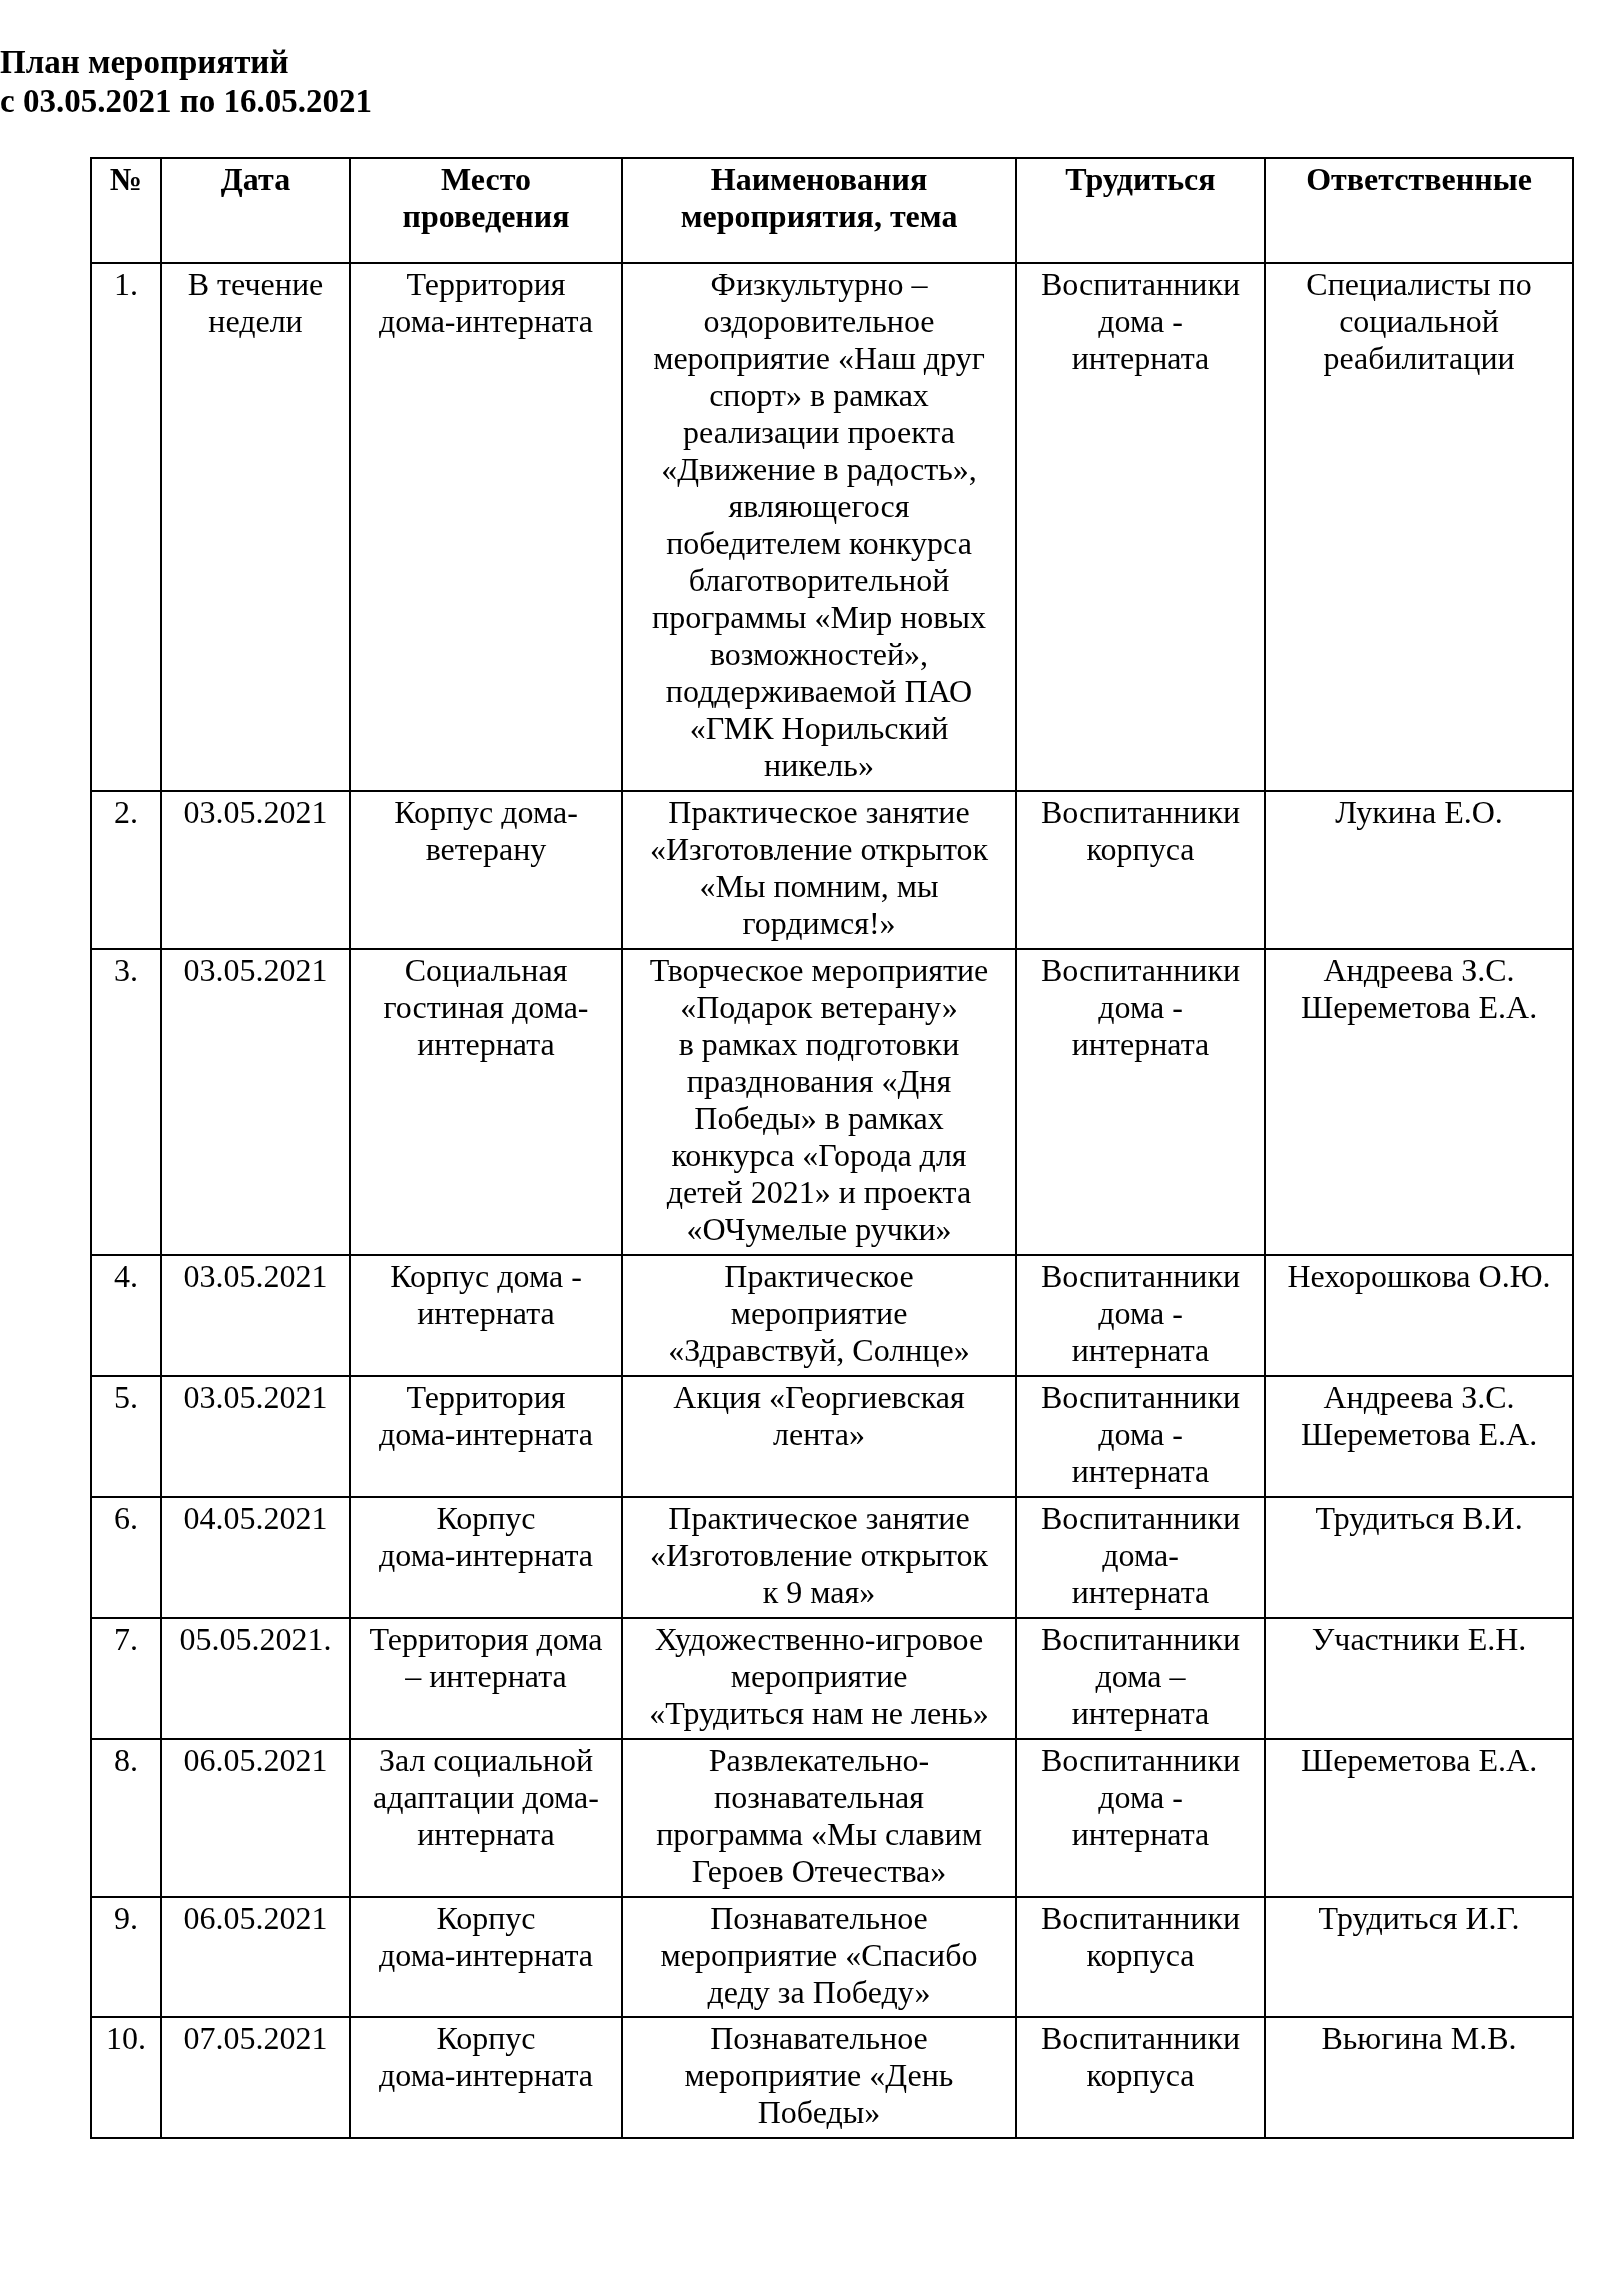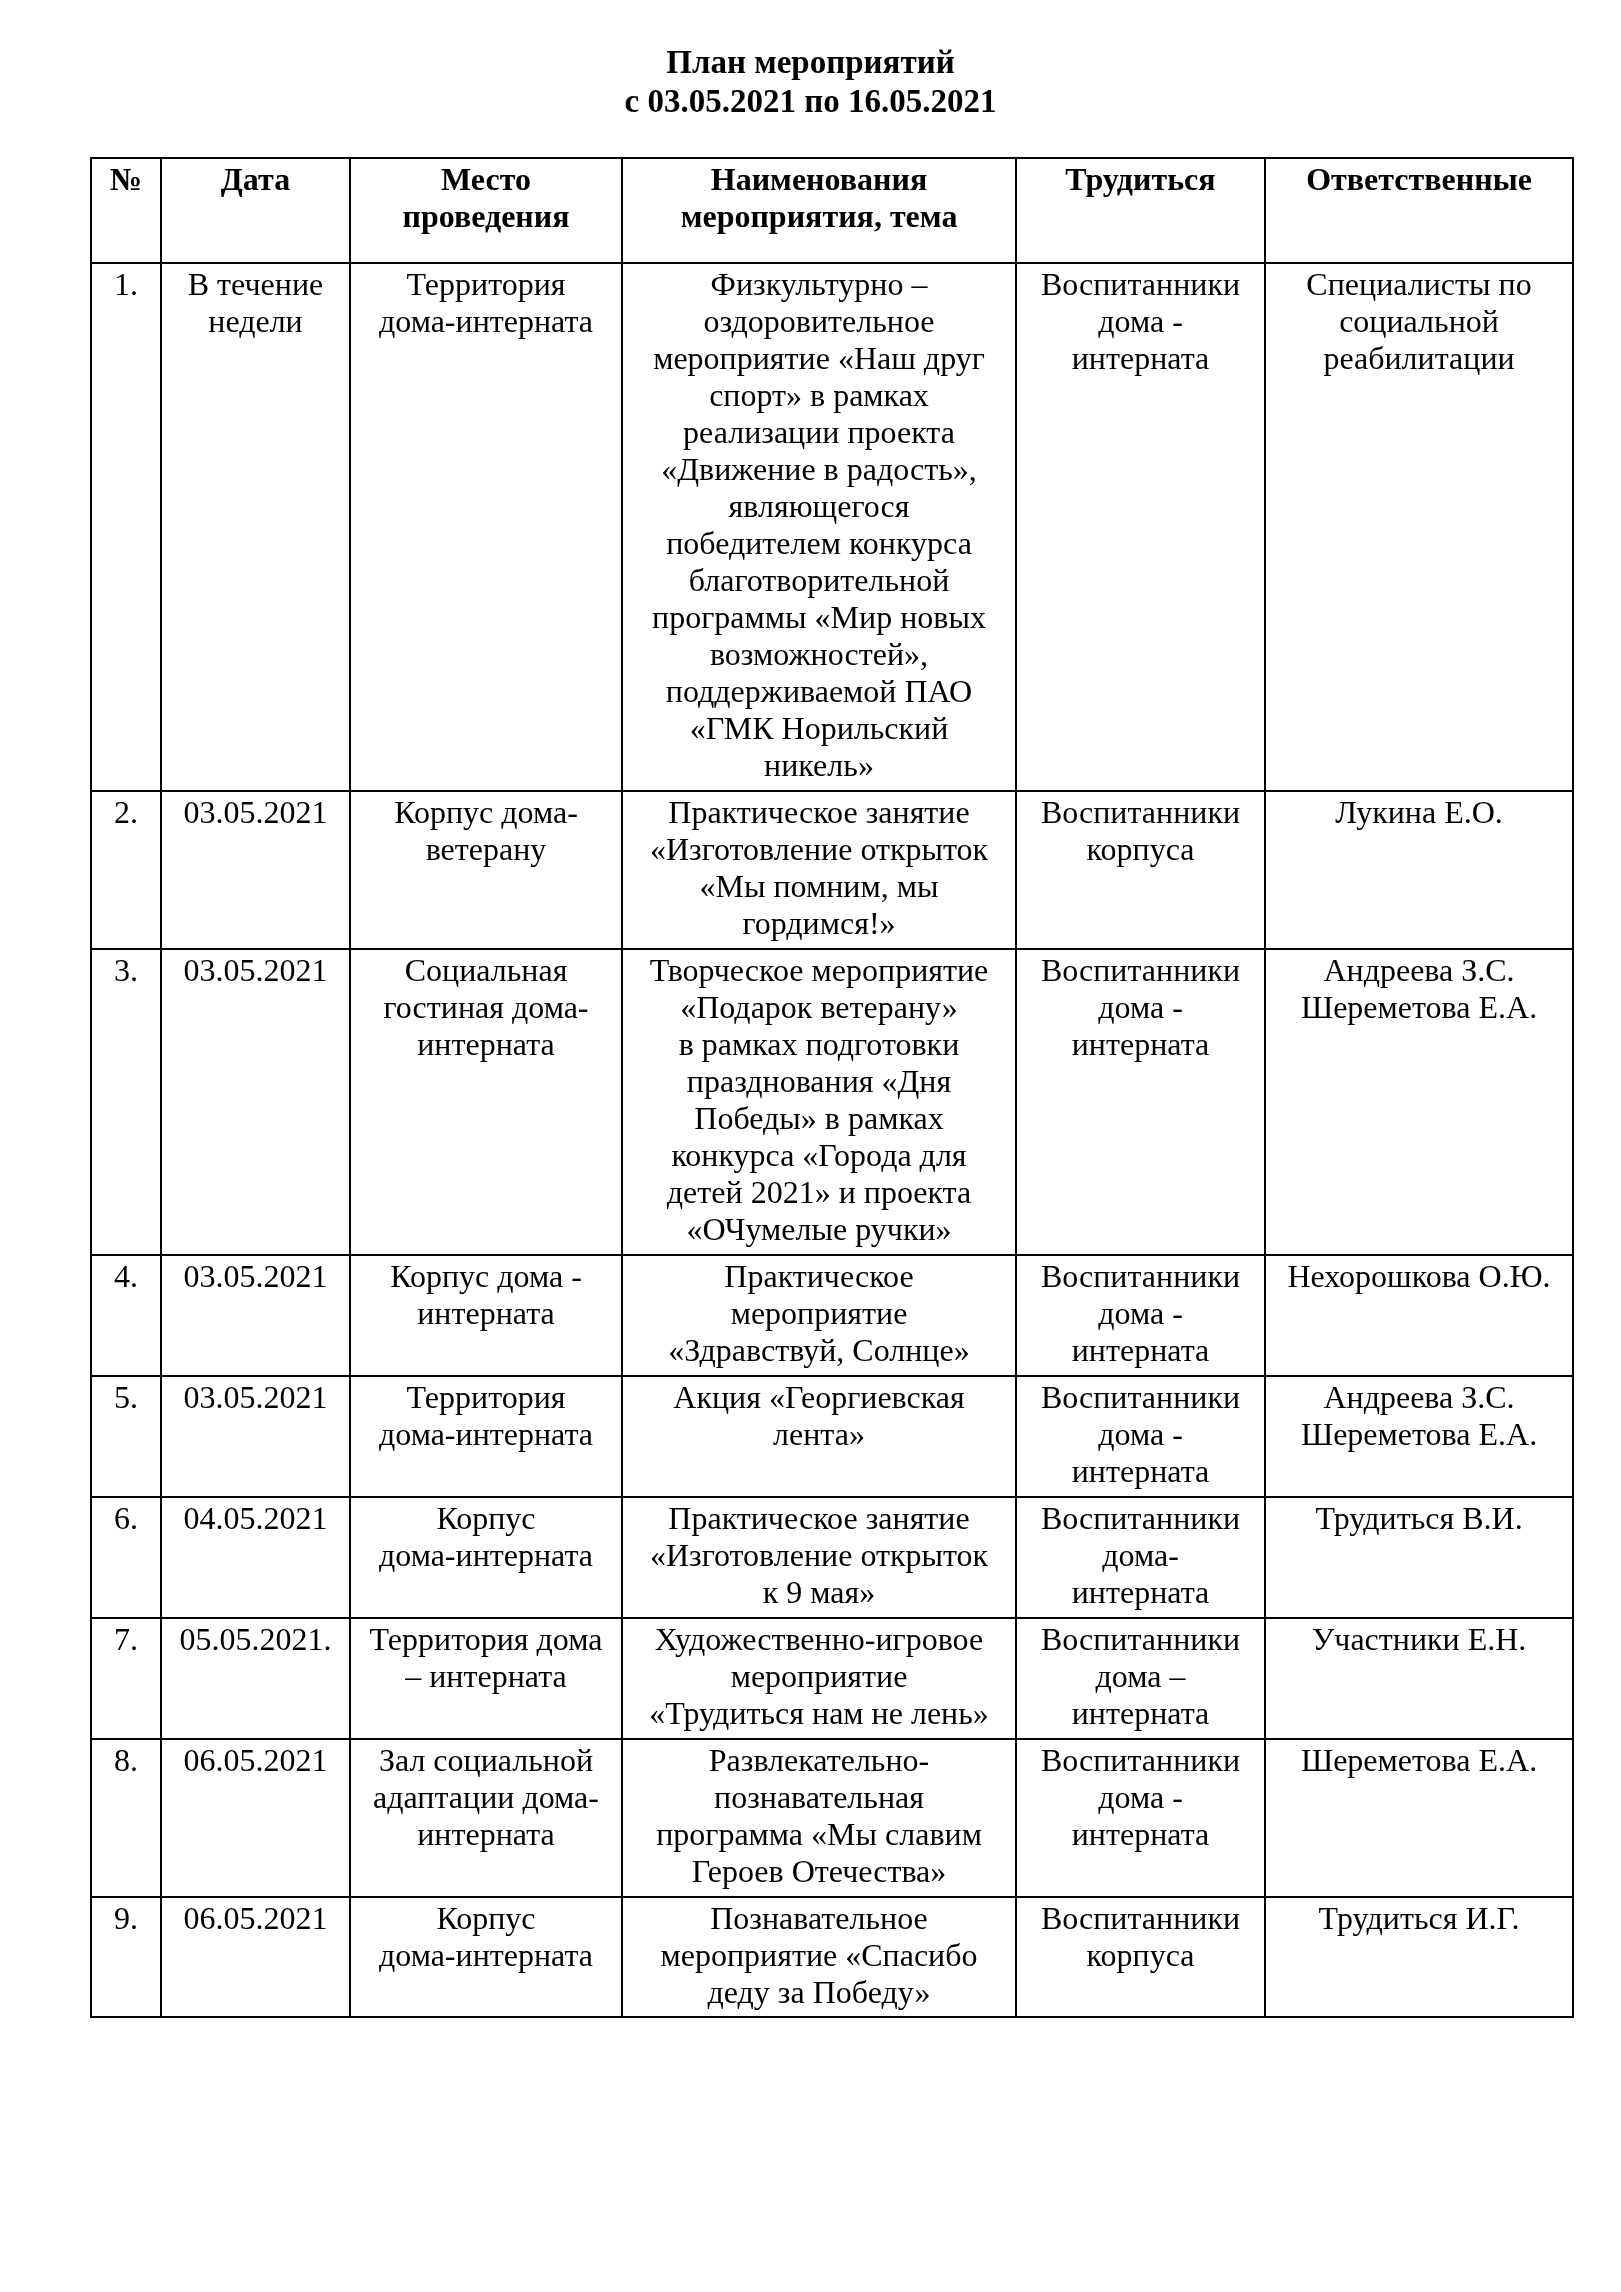--- a/index.html
+++ b/index.html
@@ -10,21 +10,21 @@
   }
   body {
     width: 1621px;
     height: 2293px;
     font-family: "Liberation Serif", "DejaVu Serif", serif;
     position: relative;
     overflow: hidden;
   }
   .title {
     margin: 43px 0 0 0;
-    text-align: center;
+    text-align: left;
     font-weight: bold;
     font-size: 33px;
     line-height: 39px;
     white-space: pre-line;
   }
   table.events {
     border-collapse: collapse;
     table-layout: fixed;
     width: 1481px;
     margin: 36px 0 0 90px;
@@ -223,15 +223,27 @@
         <td>Корпус
 дома-интерната</td>
         <td>Познавательное
 мероприятие «Спасибо
 деду за Победу»</td>
         <td>Воспитанники
 корпуса</td>
         <td>Трудиться И.Г.</td>
       </tr>
 
+      <tr>
+        <td>10.</td>
+        <td>07.05.2021</td>
+        <td>Корпус
+дома-интерната</td>
+        <td>Познавательное
+мероприятие «День
+Победы»</td>
+        <td>Воспитанники
+корпуса</td>
+        <td>Вьюгина М.В.</td>
+      </tr>
     </tbody>
 </table>
 
 
 </body></html>

